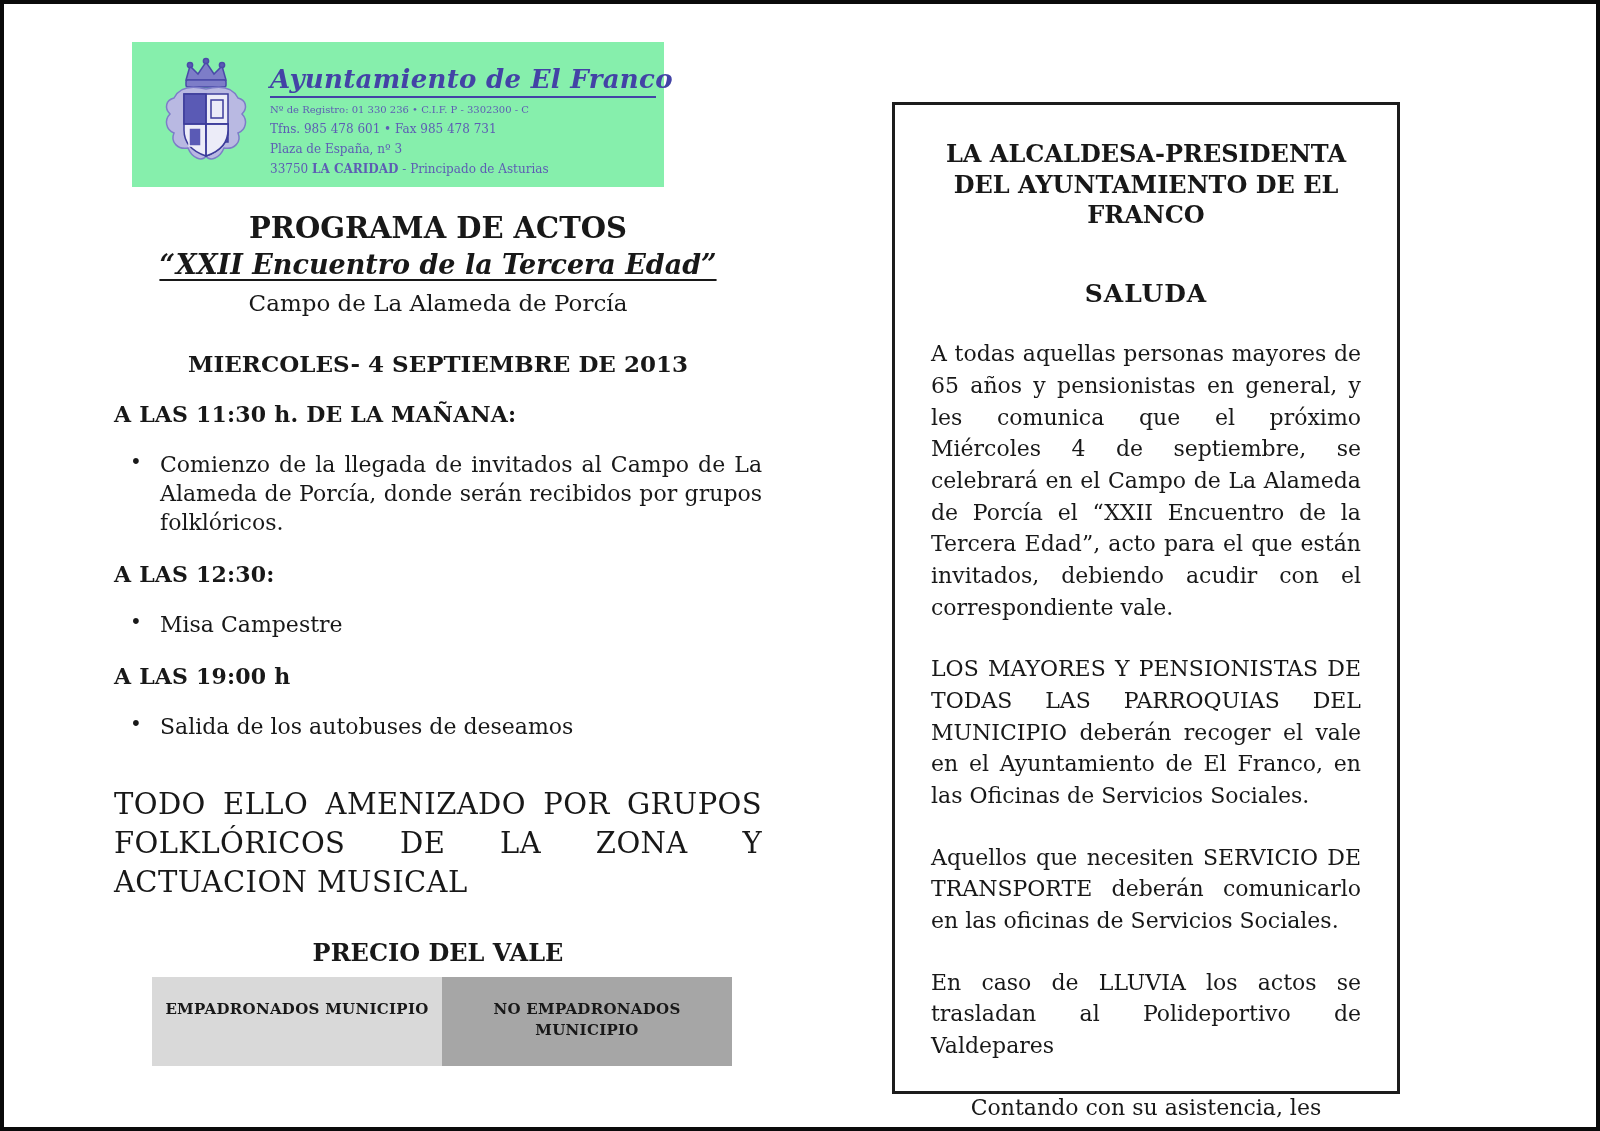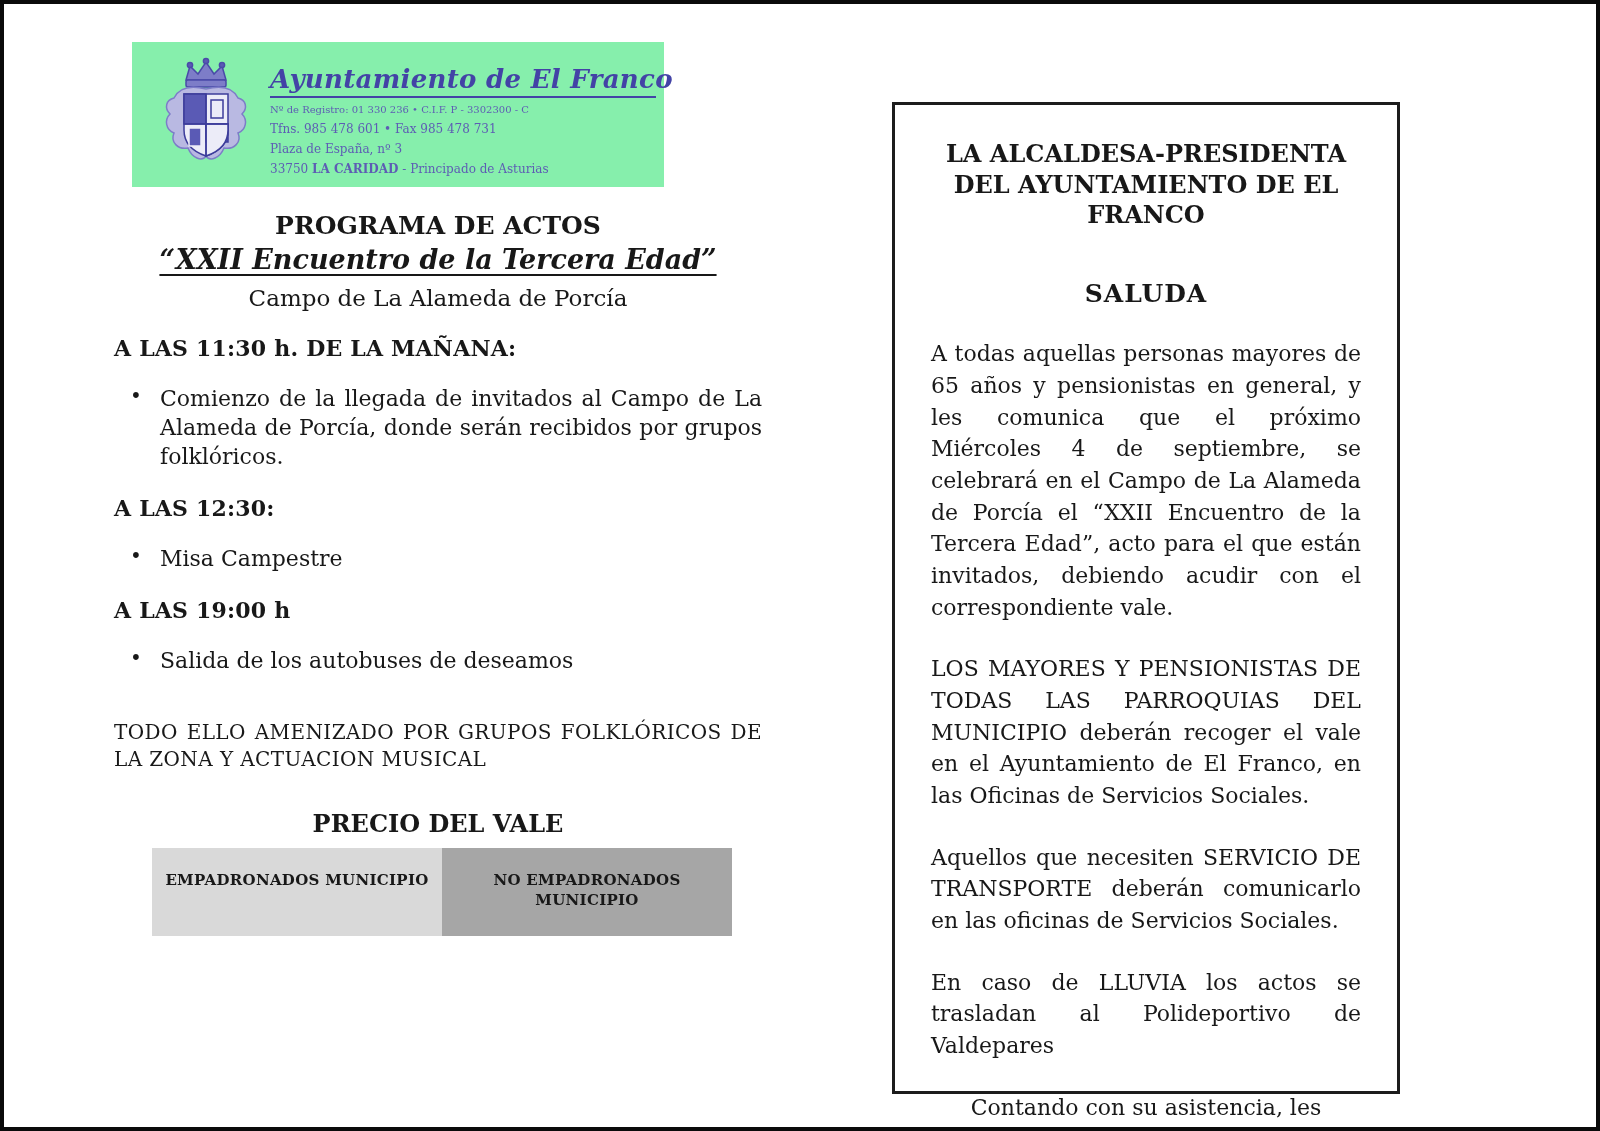--- a/index.html
+++ b/index.html
@@ -27,42 +27,42 @@
   .logo-text { flex: 1; margin-left: 14px; padding-top: 12px; min-width: 0; }
   .org-name-row { border-bottom: 2px solid #4343a6; padding-bottom: 2px; }
   .org-name {
     color: #4343a6; font-weight: bold; font-style: italic;
     font-size: 26px; letter-spacing: 0.3px; white-space: nowrap;
   }
   .org-small { color: #5d5db4; font-size: 12px; line-height: 1.45; margin-top: 3px; }
   .org-small.tiny { font-size: 10px; margin-top: 5px; }
   .org-small .b { font-weight: bold; }
 
-  .prog-title   { text-align: center; font-weight: bold; font-size: 25px; margin-top: 24px; }
+  .prog-title   { text-align: center; font-weight: bold; font-size: 29px; margin-top: 24px; }
   .prog-subtitle{
     text-align: center; font-weight: bold; font-style: italic; font-size: 27px;
     margin-top: 4px; text-decoration: underline; text-underline-offset: 5px;
   }
   .prog-location{ text-align: center; font-size: 23px; margin-top: 10px; }
   .prog-date    { text-align: center; font-weight: bold; font-size: 23px; margin-top: 34px; }
 
   .sched { margin-top: 10px; }
   .sched-section { margin-top: 24px; }
   .sched-heading { font-weight: bold; font-size: 22px; letter-spacing: 0.2px; }
   .sched-list { list-style: none; margin-top: 23px; }
   .sched-list li {
     font-size: 22px; line-height: 1.32; text-align: justify;
     padding-left: 46px; position: relative; margin-top: 6px;
   }
   .sched-list li::before {
     content: "•"; position: absolute; left: 16px; top: -1px; font-size: 20px;
   }
 
   .closing-note {
-    font-size: 20px; line-height: 1.35; text-align: justify;
+    font-size: 29px; line-height: 1.35; text-align: justify;
     margin-top: 44px; letter-spacing: 0.4px;
   }
 
   .price-title { text-align: center; font-weight: bold; font-size: 24px; margin-top: 36px; }
   .price-table { display: flex; width: 580px; margin: 10px 0 0 38px; }
   .price-cell  { flex: 1; text-align: center; padding: 22px 12px 26px; }
   .price-head  { font-size: 15px; font-weight: bold; line-height: 1.35; letter-spacing: 0.3px; }
 
   
   .right-col { flex: none; margin-left: 130px; margin-top: 98px; }
@@ -118,20 +118,21 @@
         <div class="org-small tiny">Nº de Registro: 01 330 236 • C.I.F. P - 3302300 - C</div>
         <div class="org-small">Tfns. 985 478 601 • Fax 985 478 731</div>
         <div class="org-small">Plaza de España, nº 3</div>
         <div class="org-small"><span>33750 </span><span class="b">LA CARIDAD</span><span> - Principado de Asturias</span></div>
       </div>
     </div>
 
     <div class="prog-title">PROGRAMA DE ACTOS</div>
     <div class="prog-subtitle">“XXII Encuentro de la Tercera Edad”</div>
     <div class="prog-location">Campo de La Alameda de Porcía</div>
+    <div class="prog-date">MIERCOLES- 4 SEPTIEMBRE DE 2013</div>
 
     <div class="sched">
         <div class="sched-section">
           <div class="sched-heading">A LAS 11:30 h. DE LA MAÑANA:</div>
           <ul class="sched-list">
             <li>Comienzo de la llegada de invitados al Campo de La Alameda de Porcía, donde serán recibidos por grupos folklóricos.</li>
           </ul>
         </div>
         <div class="sched-section">
           <div class="sched-heading">A LAS 12:30:</div>

